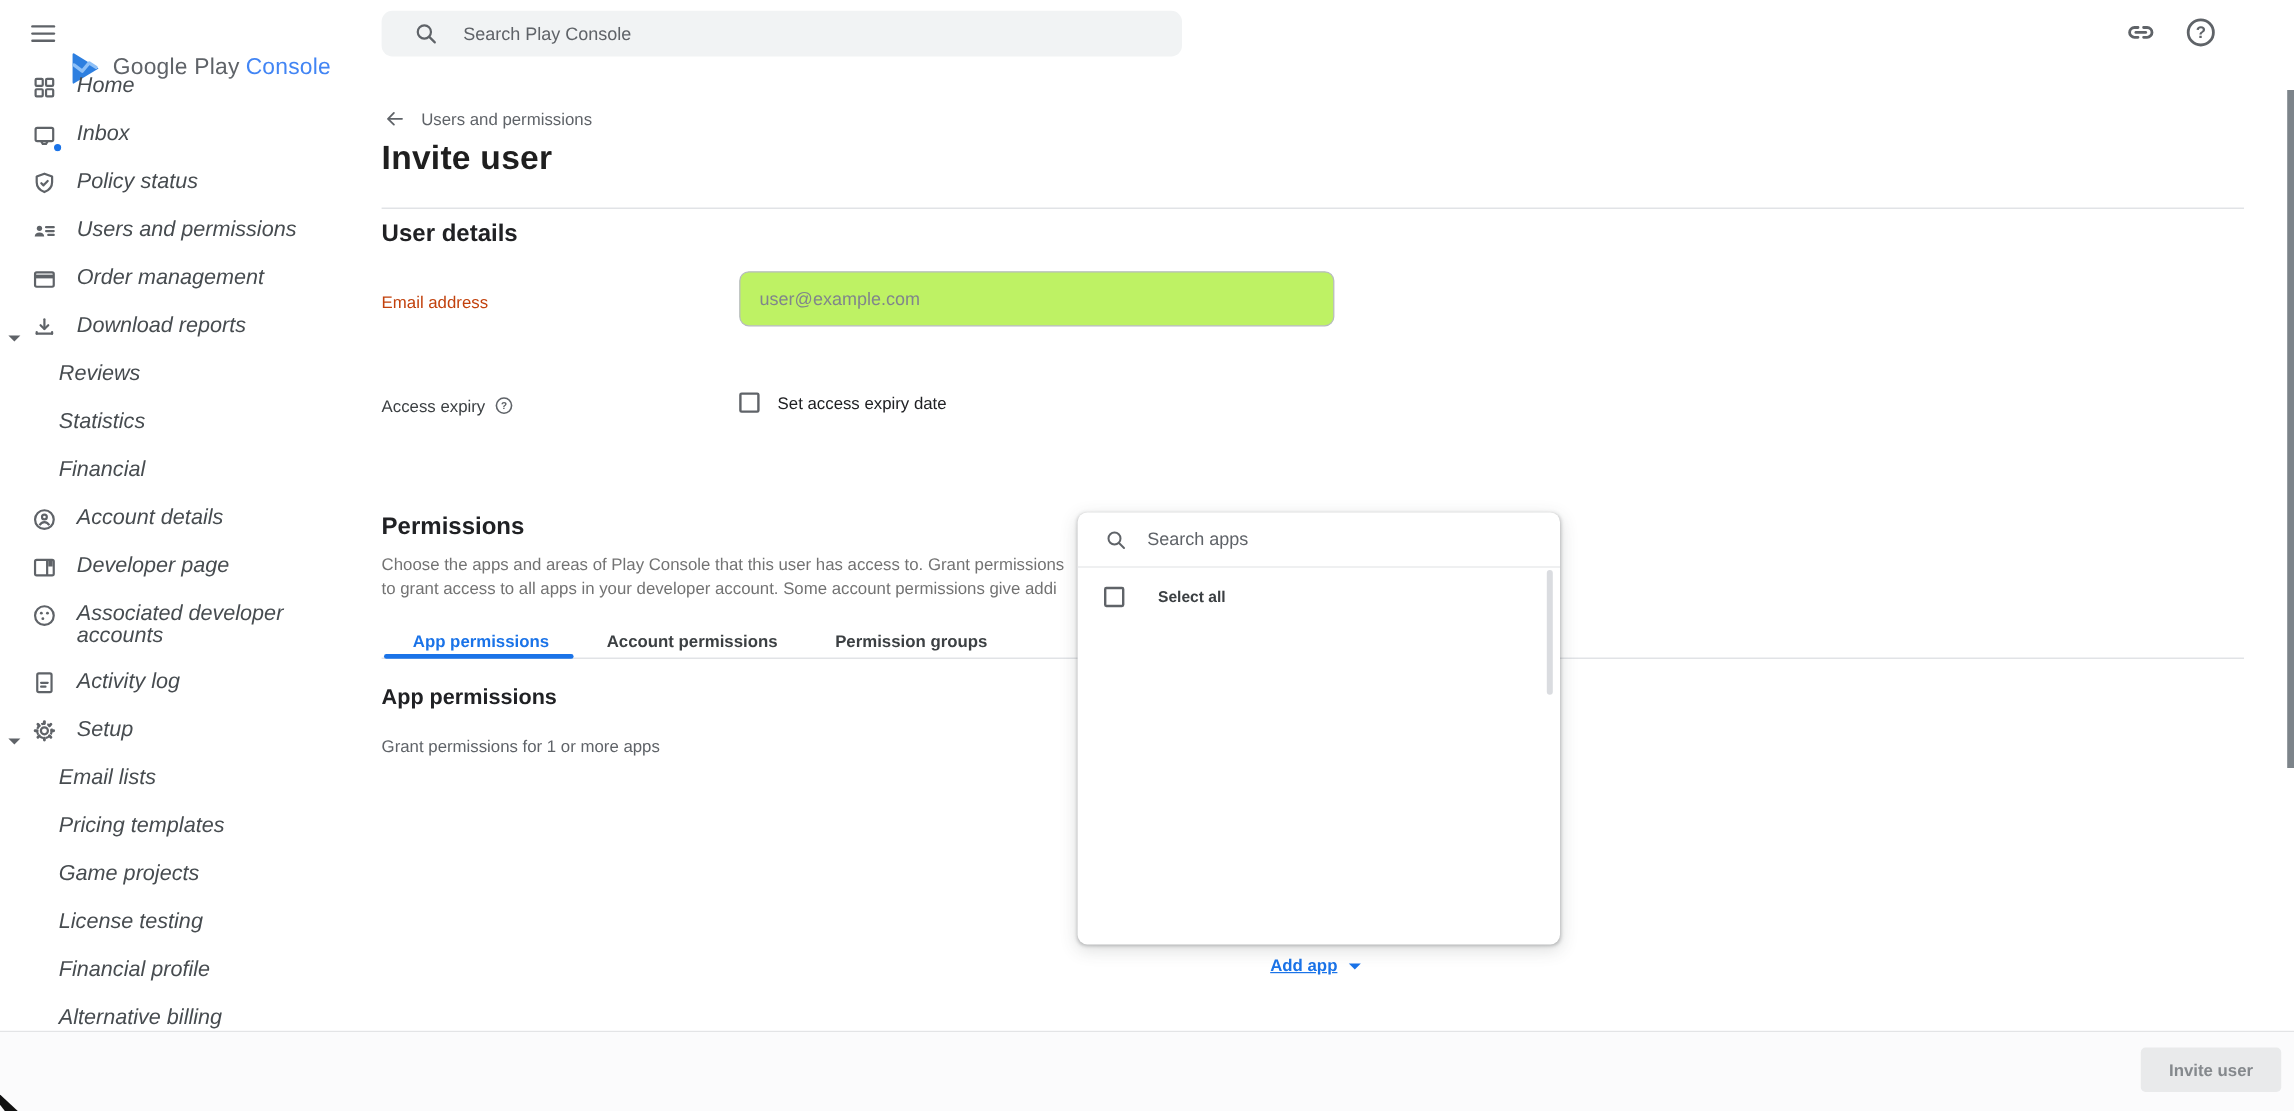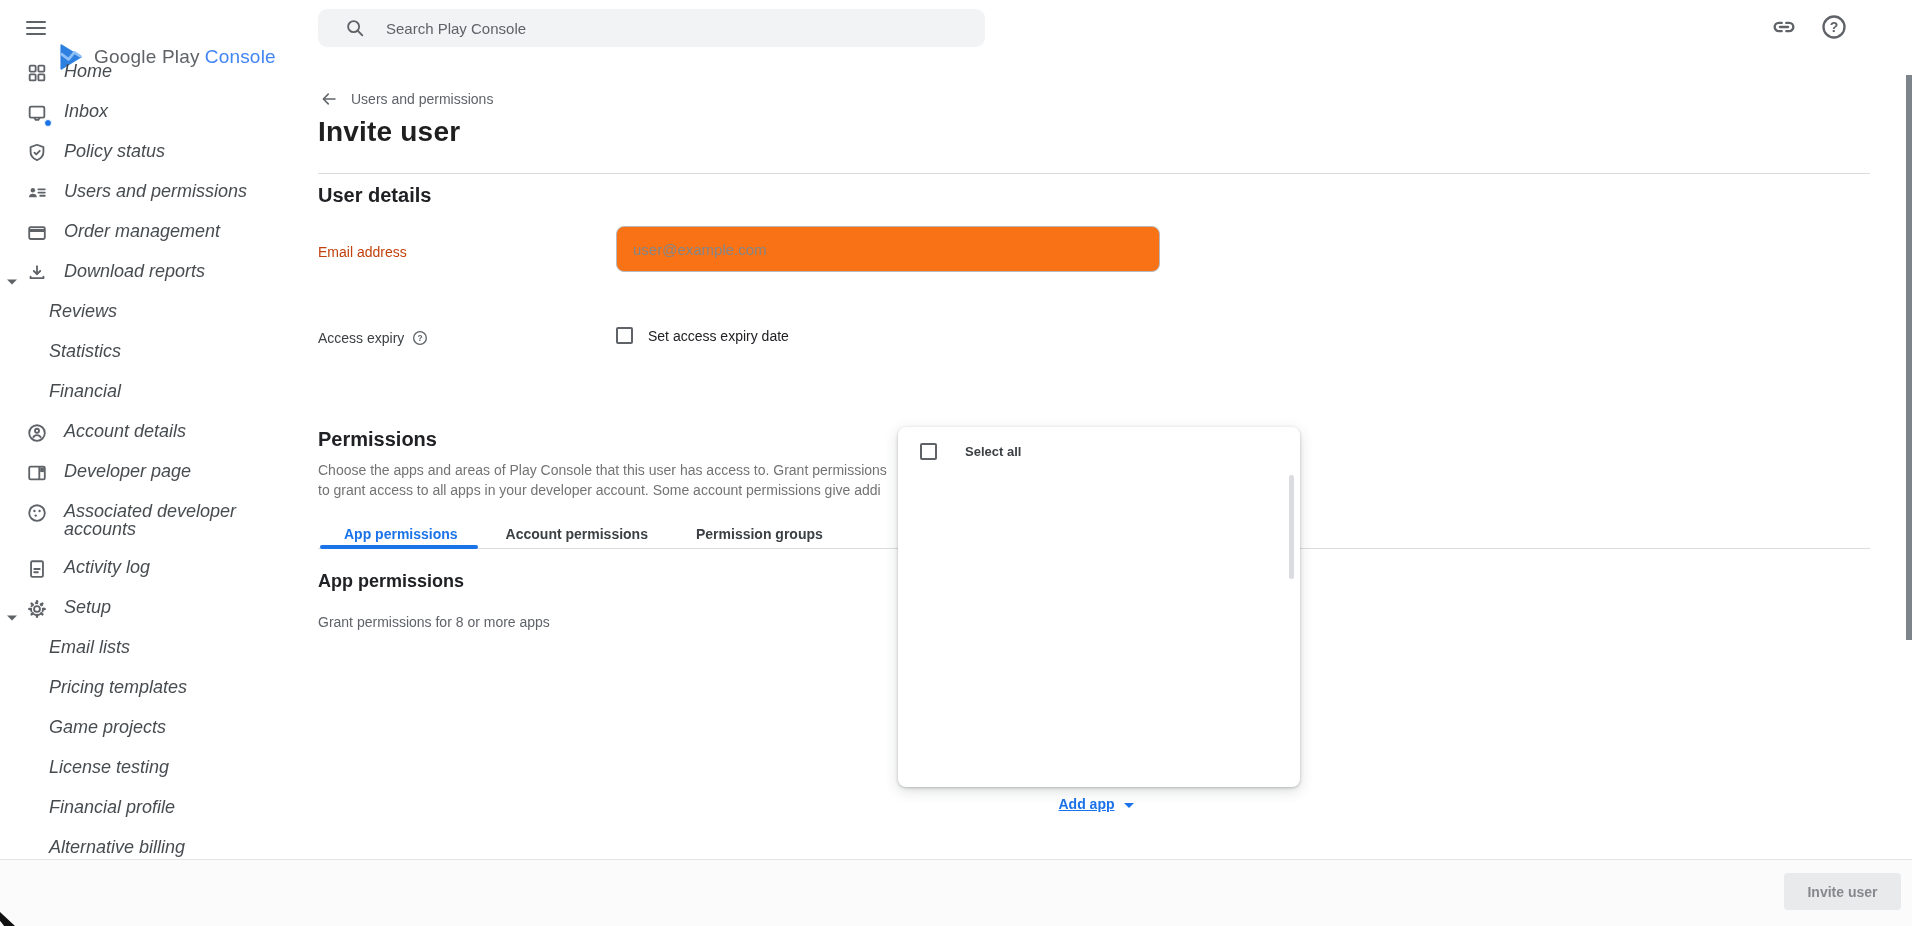--- a/index.html
+++ b/index.html
@@ -55,23 +55,23 @@
 
   
   .main { position:absolute; left:318px; top:56px; width:1552px; }
   .breadcrumb { position:absolute; left:2px; top:34px; display:flex; align-items:center; gap:13px; cursor:pointer; }
   .breadcrumb-label { font-size:14px; color:#5f6368; }
   .page-title { position:absolute; left:0; top:60px; font-size:28px; font-weight:600; color:#1f1f1f; letter-spacing:.2px; }
   .divider-1 { position:absolute; left:0; top:117px; width:1552px; height:1px; background:#dadce0; }
   .h-user-details { position:absolute; left:0; top:128px; font-size:20px; font-weight:600; color:#202124; }
   .lbl-email { position:absolute; left:0; top:188px; font-size:14px; color:#c2410c; }
   .email-input {
-    position:absolute; left:298px; top:170px; width:544px; height:46px;
+    position:absolute; left:298px; top:170px; width:496px; height:46px;
     border:1px solid #b6babf; border-radius:8px; padding:0 16px;
-    font-size:15px; color:#202124; outline:none; background:#f97316;
+    font-size:15px; color:#202124; outline:none; background:#bef264;
     font-family:"Liberation Sans",sans-serif;
   }
   .email-input::placeholder { color:#80868b; opacity:1; }
   .access-expiry-row { position:absolute; left:0; top:274px; display:flex; align-items:center; gap:8px; }
   .lbl-access { font-size:14px; color:#3c4043; }
   .checkbox {
     width:17px; height:17px; border:2px solid #5f6368; border-radius:2px;
     background:#fff; cursor:pointer; flex:0 0 auto;
   }
   .expiry-check-row { position:absolute; left:298px; top:271px; display:flex; align-items:center; gap:15px; }
@@ -397,29 +397,38 @@
 
   <div class="tabs">
     <div class="tab first active">App permissions</div>
     <div class="tab">Account permissions</div>
     <div class="tab">Permission groups</div>
   </div>
   <div class="tabs-divider"></div>
   <div class="tab-underline"></div>
 
   <h3 class="h-app-perm">App permissions</h3>
-  <div class="app-perm-sub">Grant permissions for 8 or more apps</div>
+  <div class="app-perm-sub">Grant permissions for 1 or more apps</div>
 
   <div class="add-app">
     <span>Add app</span>
     <span class="caret-blue"></span>
   </div>
 </main>
 
 <div class="app-picker">
+  <div class="picker-search">
+    <span class="s-icon">
+      <svg width="20" height="20" viewBox="0 0 24 24">
+          <circle cx="10.5" cy="10.5" r="6" fill="none" stroke="#5f6368" stroke-width="2"></circle>
+          <line x1="15" y1="15" x2="20" y2="20" stroke="#5f6368" stroke-width="2" stroke-linecap="round"></line>
+        </svg>
+    </span>
+    <input type="text" placeholder="Search apps" style="">
+  </div>
   <div class="select-all-row">
     <span class="checkbox"></span>
     <span class="lbl-select-all">Select all</span>
   </div>
   <div class="picker-scrollbar"></div>
 </div>
 
 <div class="footer">
   <button class="invite-btn" disabled="">Invite user</button>
 </div>

